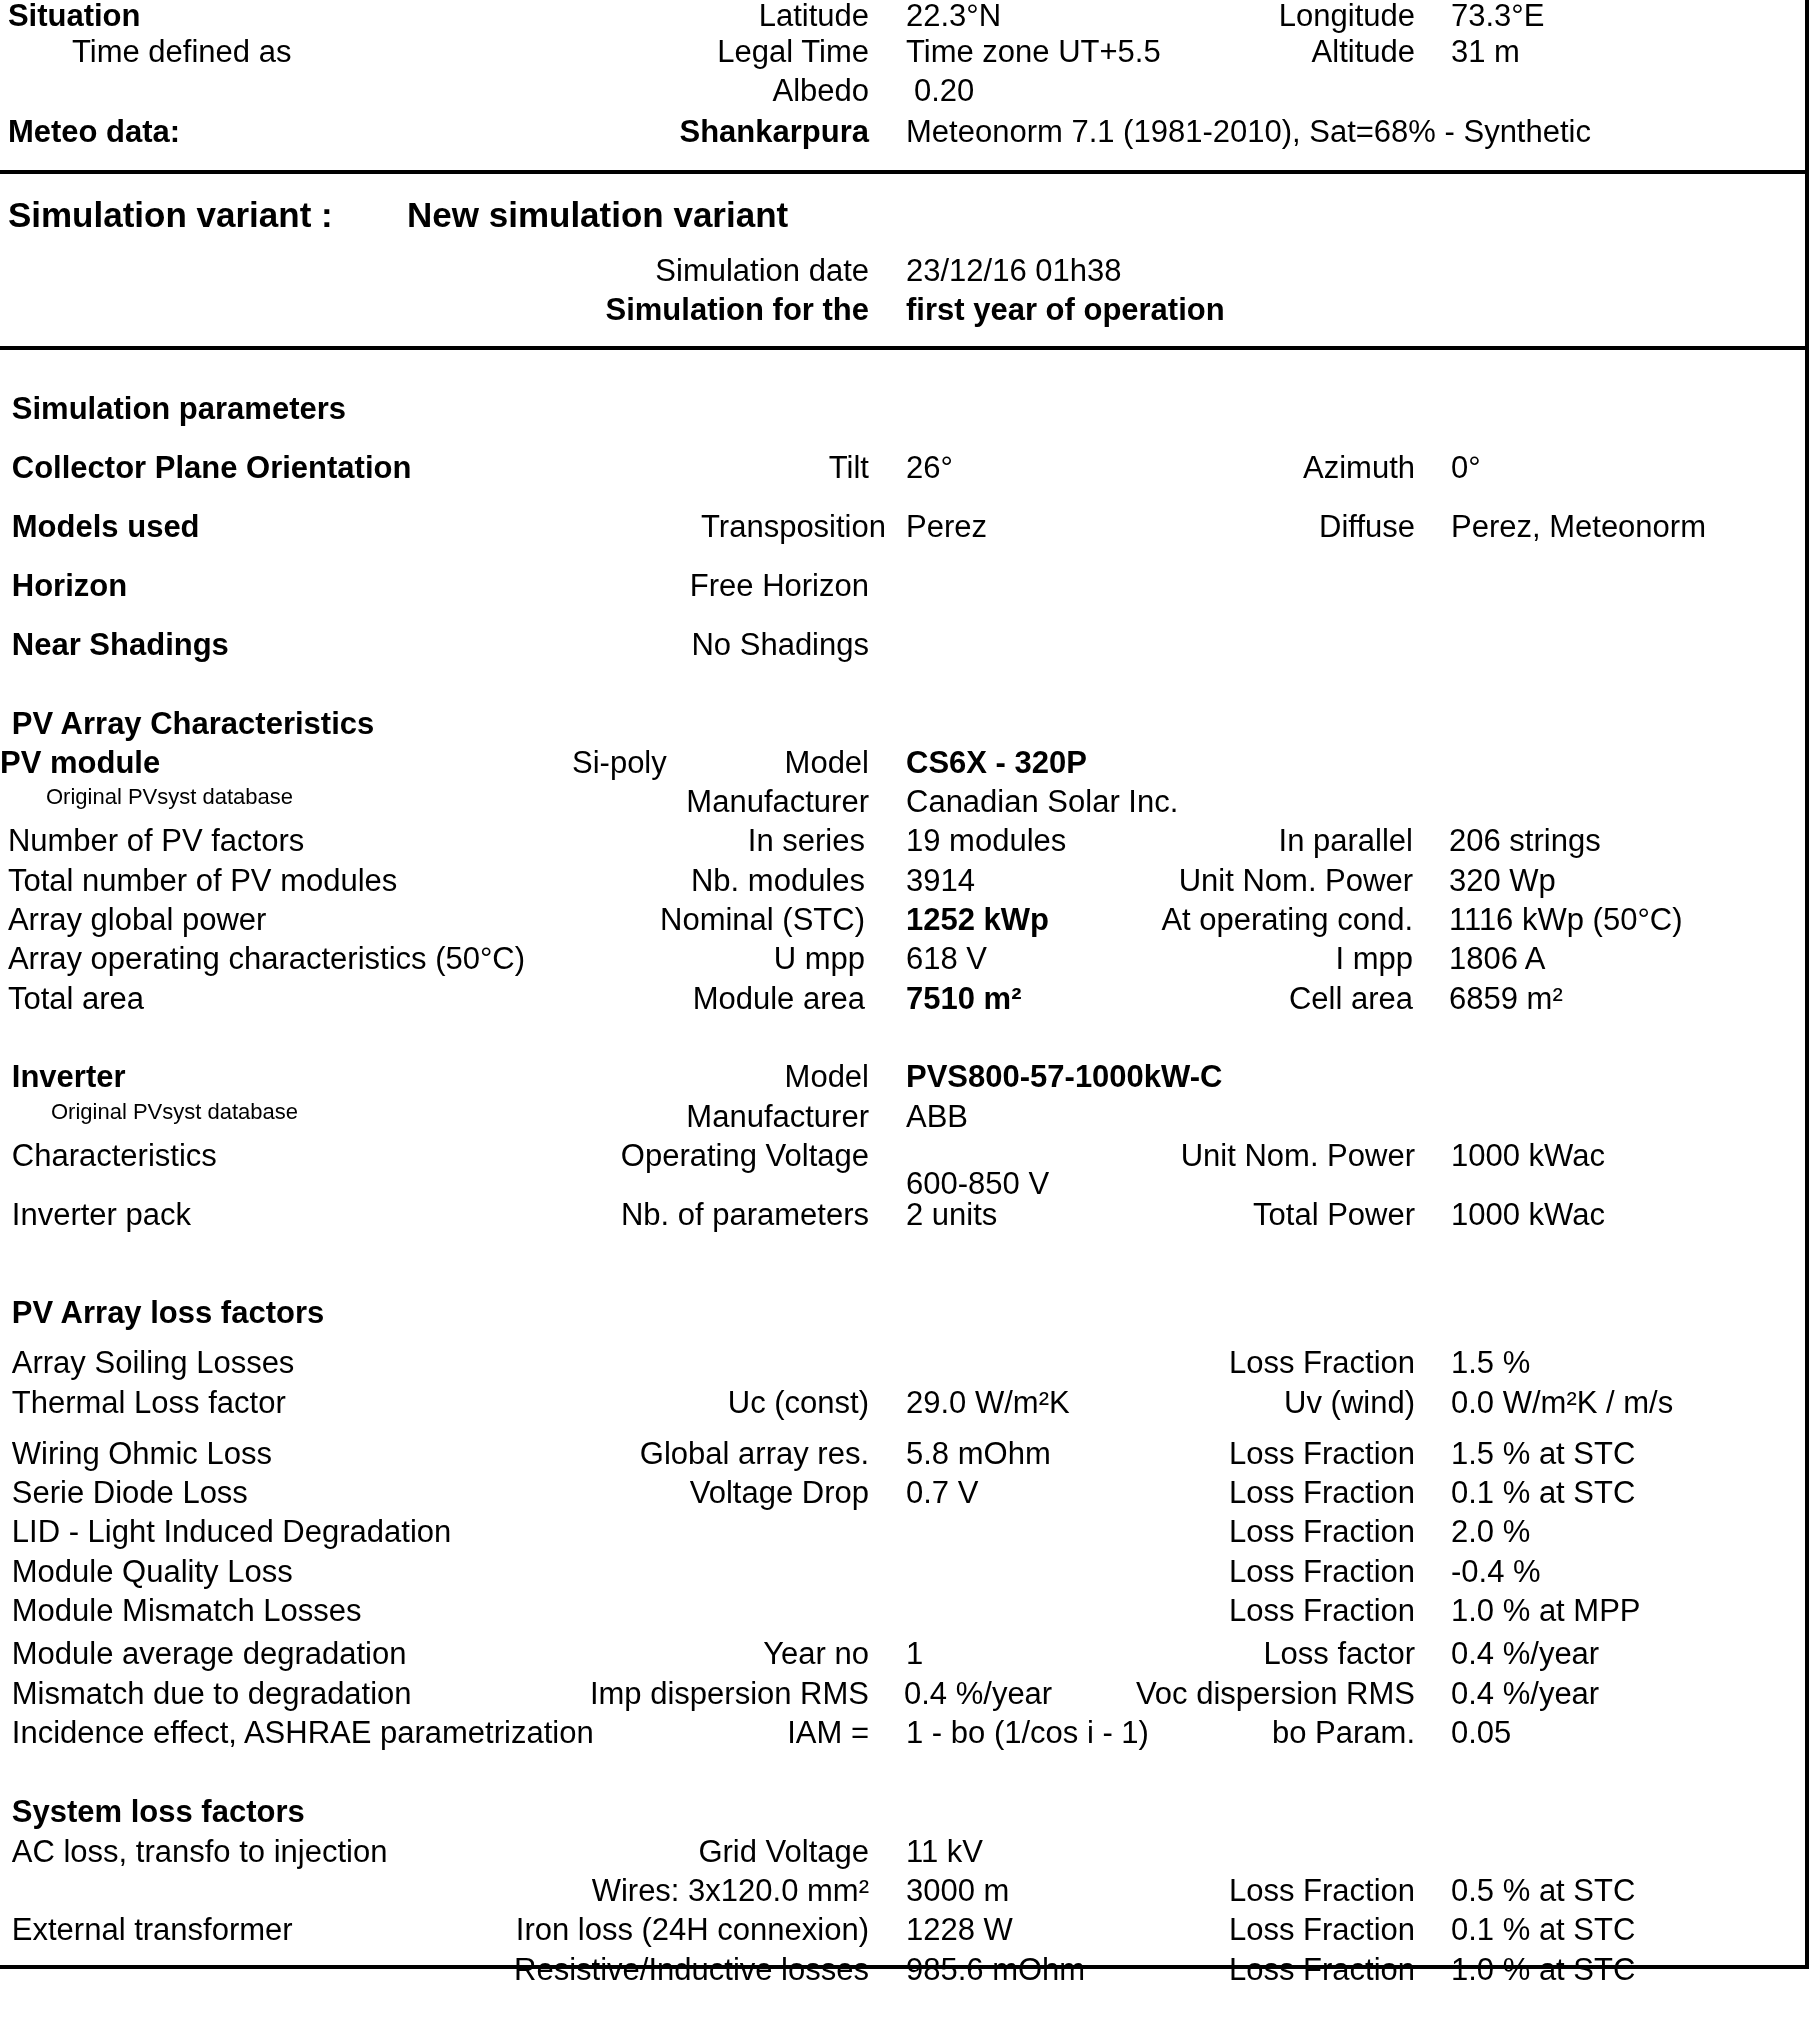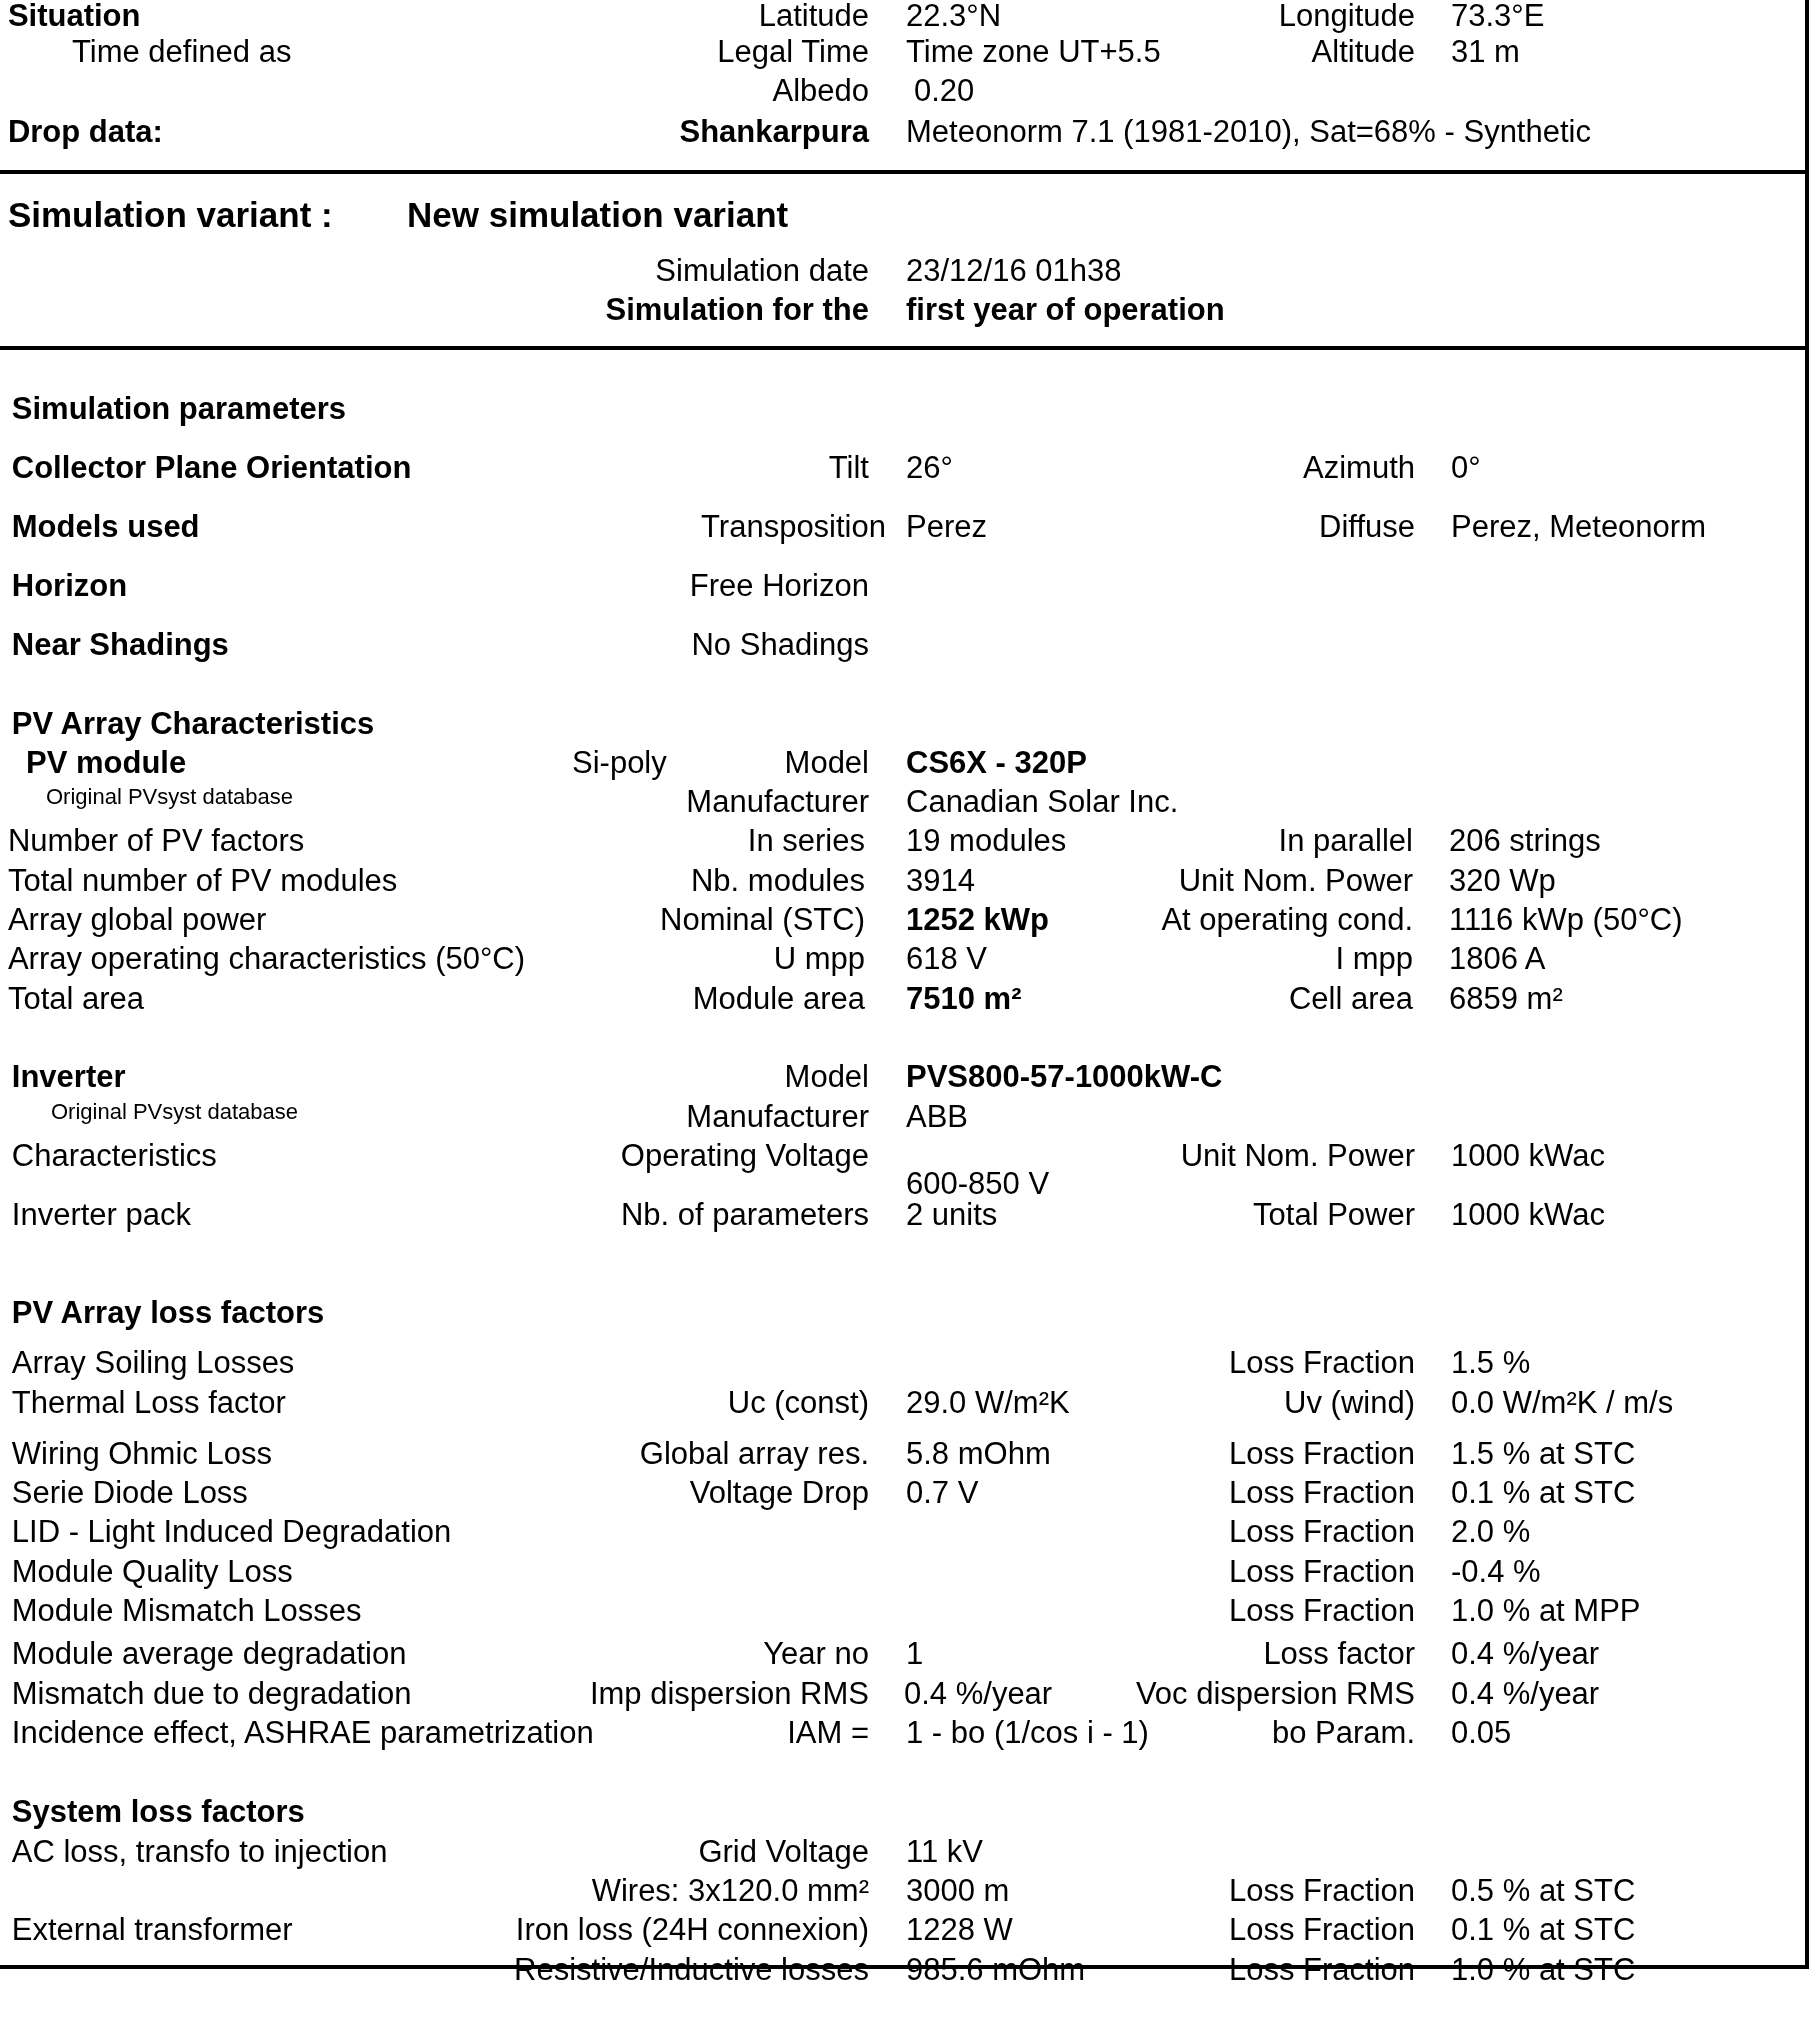--- a/index.html
+++ b/index.html
@@ -29,21 +29,21 @@
     <div class="t r" style="right:943px;top:0px">Latitude</div>
     <div class="t" style="left:906px;top:0px">22.3°N</div>
     <div class="t r" style="right:397px;top:0px">Longitude</div>
     <div class="t" style="left:1451px;top:0px">73.3°E</div>
     <div class="t r" style="right:943px;top:36px">Legal Time</div>
     <div class="t" style="left:906px;top:36px">Time zone UT+5.5</div>
     <div class="t r" style="right:397px;top:36px">Altitude</div>
     <div class="t" style="left:1451px;top:36px">31 m</div>
     <div class="t r" style="right:943px;top:75px">Albedo</div>
     <div class="t" style="left:914px;top:75px">0.20</div>
-    <div class="t b" style="left:7.9px;top:116px">Drop data:</div>
+    <div class="t b" style="left:7.9px;top:116px">Meteo data:</div>
     <div class="t r b" style="right:943px;top:116px">Shankarpura</div>
     <div class="t" style="left:906px;top:116px">Meteonorm 7.1 (1981-2010), Sat=68% - Synthetic</div>
   </div>
 
   <div>
     <div class="t b big" style="left:7.9px;top:197px">Simulation variant :</div>
     <div class="t b big" style="left:407px;top:197px">New simulation variant</div>
     <div class="t r" style="right:943px;top:255px">Simulation date</div>
     <div class="t" style="left:906px;top:255px">23/12/16 01h38</div>
     <div class="t r b" style="right:943px;top:294px">Simulation for the</div>
@@ -63,21 +63,21 @@
     <div class="t r" style="right:397px;top:511px">Diffuse</div>
     <div class="t" style="left:1451px;top:511px">Perez, Meteonorm</div>
     <div class="t b" style="left:11.8px;top:570px">Horizon</div>
     <div class="t r" style="right:943px;top:570px">Free Horizon</div>
     <div class="t b" style="left:11.8px;top:629px">Near Shadings</div>
     <div class="t r" style="right:943px;top:629px">No Shadings</div>
   </div>
 
   <div>
     <div class="t b" style="left:11.8px;top:708px">PV Array Characteristics</div>
-    <div class="t b" style="left:26px;top:747px">PV module</div>
+    <div class="t b" style="left:0;top:747px">PV module</div>
     <div class="t" style="left:572px;top:747px">Si-poly</div>
     <div class="t r" style="right:943px;top:747px">Model</div>
     <div class="t b" style="left:906px;top:747px">CS6X - 320P</div>
     <div class="t small" style="left:46px;top:786px">Original PVsyst database</div>
     <div class="t r" style="right:943px;top:786px">Manufacturer</div>
     <div class="t" style="left:906px;top:786px">Canadian Solar Inc.</div>
 
     <div>
       <div class="t" style="left:7.9px;top:825px">Number of PV factors</div>
       <div class="t r" style="right:947px;top:825px">In series</div>

